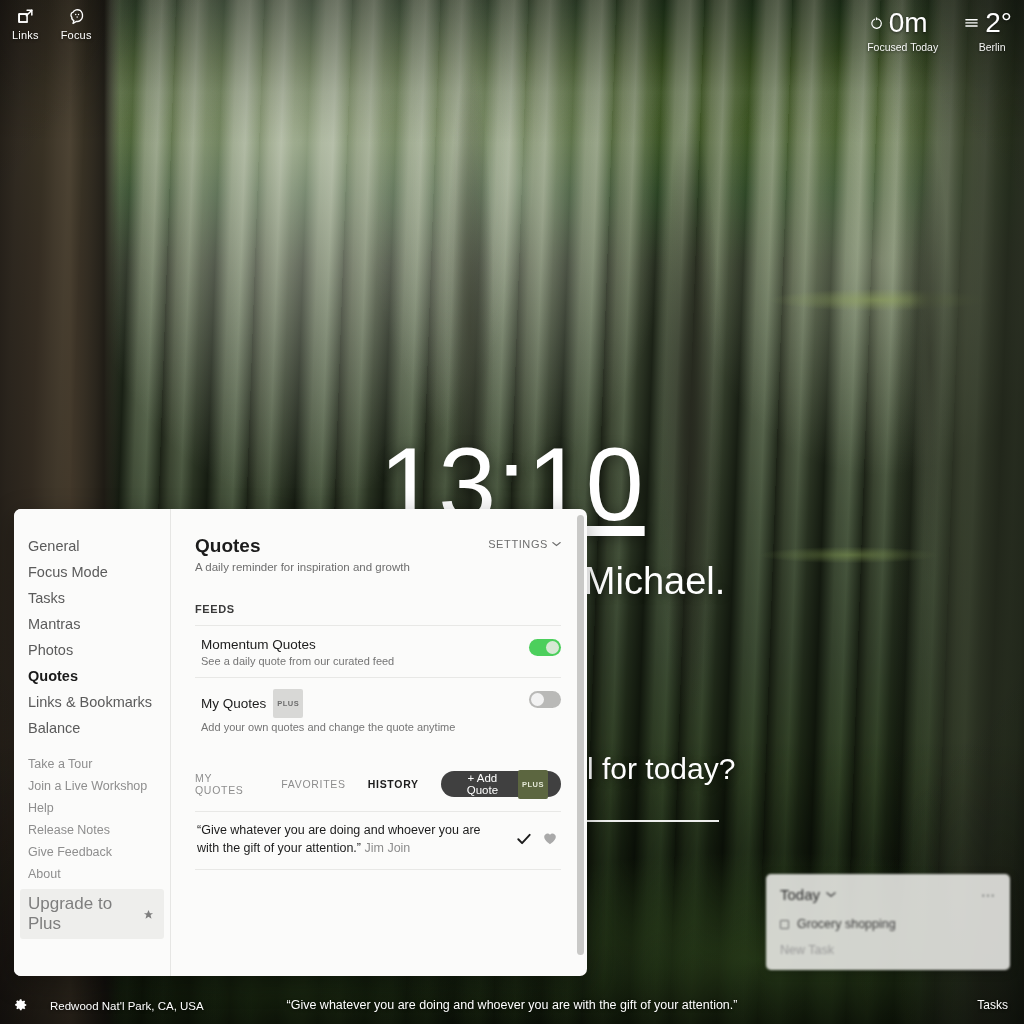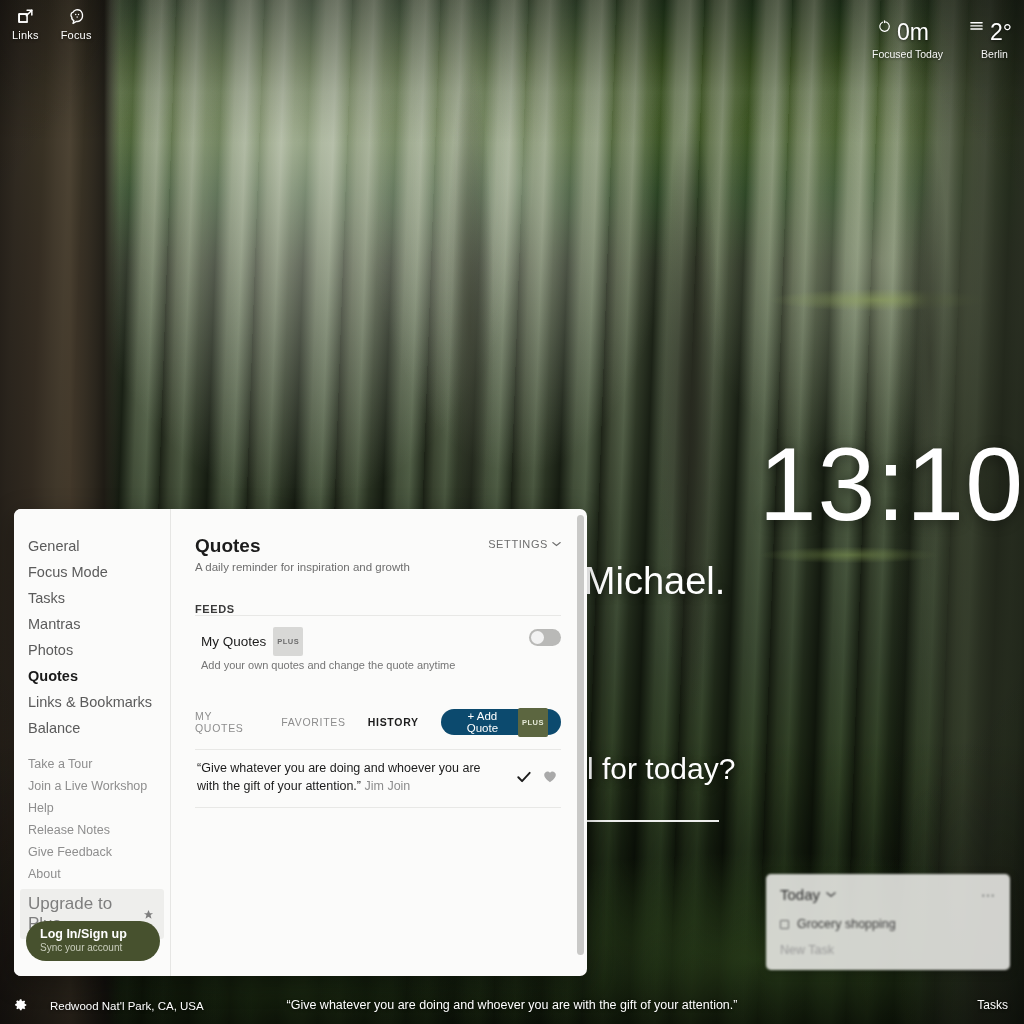--- a/index.html
+++ b/index.html
@@ -57,27 +57,27 @@
   
   .topbar { position: absolute; top: 1px; left: 0; right: 0; height: 56px; }
   .top-left { position: absolute; left: 12px; top: 6px; display: flex; gap: 22px; }
   .top-item { display: flex; flex-direction: column; align-items: center; gap: 3px;
               color: #fff; text-shadow: 0 1px 3px rgba(0,0,0,.55); cursor: pointer; }
   .top-item .lbl { font-size: 11px; letter-spacing: .2px; }
   .top-right { position: absolute; right: 12px; top: 8px; display: flex; gap: 26px; align-items: flex-start; }
   .stat { display: flex; flex-direction: column; align-items: center; color: #fff;
           text-shadow: 0 1px 3px rgba(0,0,0,.55); cursor: pointer; }
   .stat-row { display: flex; align-items: center; gap: 6px; }
-  .stat-val { font-size: 23px; font-weight: 400; line-height: 1; margin-top: 12px; }
+  .stat-val { font-size: 28px; font-weight: 400; line-height: 1; }
   .stat-cap { font-size: 10.5px; margin-top: 4px; opacity: .95; padding-left: 8px; }
 
   
-  .clock { position: absolute; top: 432px; left: 0; right: 0; text-align: right;
+  .clock { position: absolute; top: 432px; left: 0; right: 0; text-align: center;
            font-size: 104px; line-height: 1; color: #fff; font-weight: 300;
-           letter-spacing: 1px; text-shadow: 0 2px 14px rgba(0,0,0,.40); }
+           letter-spacing: 1px; text-shadow: 0 2px 14px rgba(0,0,0,.40); text-decoration: underline; }
   .greeting { position: absolute; top: 560px; left: 0; right: 0; text-align: center;
               font-size: 38px; color: #fff; font-weight: 300;
               text-shadow: 0 2px 10px rgba(0,0,0,.40); }
   .goal-wrap { position: absolute; top: 752px; left: 0; right: 0; text-align: center; }
   .goal-q { font-size: 30px; color: #fff; font-weight: 300; text-shadow: 0 2px 10px rgba(0,0,0,.45); }
   .goal-line { width: 414px; height: 2px; background: #fff; margin: 34px auto 0; opacity: .92; }
 
   
   .bottombar { position: absolute; left: 0; right: 0; bottom: 0; height: 38px;
                display: flex; align-items: center; color: #fff;
@@ -144,21 +144,21 @@
   .toggle.on { background: #4ccf5c; }
   .toggle.off { background: #b9b9b7; }
   .toggle .knob { position: absolute; top: 2px; width: 13px; height: 13px; border-radius: 50%;
                   background: #f2f2f2; }
   .toggle.on .knob { right: 2px; background: #d7e8d5; }
   .toggle.off .knob { left: 2px; }
 
   .tabs-row { display: flex; align-items: center; margin-top: 28px; }
   .tab { font-size: 10.5px; color: #8d8d8d; letter-spacing: .7px; margin-right: 22px; cursor: pointer; }
   .tab.active { color: #1c1c1c; font-weight: 700; }
-  .add-quote { margin-left: auto; background: #0c4a6e; color: #fff; border: none;
+  .add-quote { margin-left: auto; background: #404040; color: #fff; border: none;
                border-radius: 16px; height: 26px; padding: 0 13px; font-size: 11.5px;
                display: flex; align-items: center; gap: 7px; cursor: pointer;
                font-family: "Liberation Sans", sans-serif; }
 
   .quote-item { border-top: 1px solid #e8e8e6; border-bottom: 1px solid #e8e8e6;
                 margin-top: 14px; padding: 10px 4px 11px 2px;
                 display: flex; align-items: flex-start; justify-content: space-between; gap: 10px; }
   .quote-text { font-size: 12.5px; color: #1c1c1c; line-height: 1.42; max-width: 300px; }
   .quote-author { color: #8d8d8d; }
   .quote-actions { display: flex; align-items: center; gap: 12px; padding-top: 10px; }
@@ -283,24 +283,20 @@
 
     <div class="nav-upgrade">
       <span>Upgrade to Plus</span>
       <span>
         <svg width="11" height="11" viewBox="0 0 24 24" fill="#7e7e7e">
             <path d="M12 2l3 7h7l-5.6 4.3L18.5 21 12 16.8 5.5 21l2.1-7.7L2 9h7z"></path>
           </svg>
       </span>
     </div>
 
-    <div class="login-btn">
-      <div class="l1">Log In/Sign up</div>
-      <div class="l2">Sync your account</div>
-    </div>
   </div>
 
   <div class="panel-main">
 
     <div class="pm-head">
       <div>
         <div class="pm-title">Quotes</div>
         <div class="pm-sub">A daily reminder for inspiration and growth</div>
       </div>
       <div class="pm-settings">
@@ -308,20 +304,31 @@
         <span>
           <svg width="9" height="6" viewBox="0 0 12 8" fill="none" stroke="#6e6e6e" stroke-width="1.4" stroke-linecap="round">
               <path d="M1 2l5 4 5-4"></path>
             </svg>
         </span>
       </div>
     </div>
 
     <div class="sec-label">FEEDS</div>
 
+    <div class="feed-row" style="margin-top:10px;">
+      <div>
+        <div class="feed-name">
+          <span>Momentum Quotes</span>
+        </div>
+        <div class="feed-desc">See a daily quote from our curated feed</div>
+      </div>
+      <div class="toggle on">
+          <span class="knob"></span>
+        </div>
+    </div>
 
     <div class="feed-row">
       <div>
         <div class="feed-name">
           <span>My Quotes</span>
           <span class="plus-badge">PLUS</span>
         </div>
         <div class="feed-desc">Add your own quotes and change the quote anytime</div>
       </div>
       <div class="toggle off">

